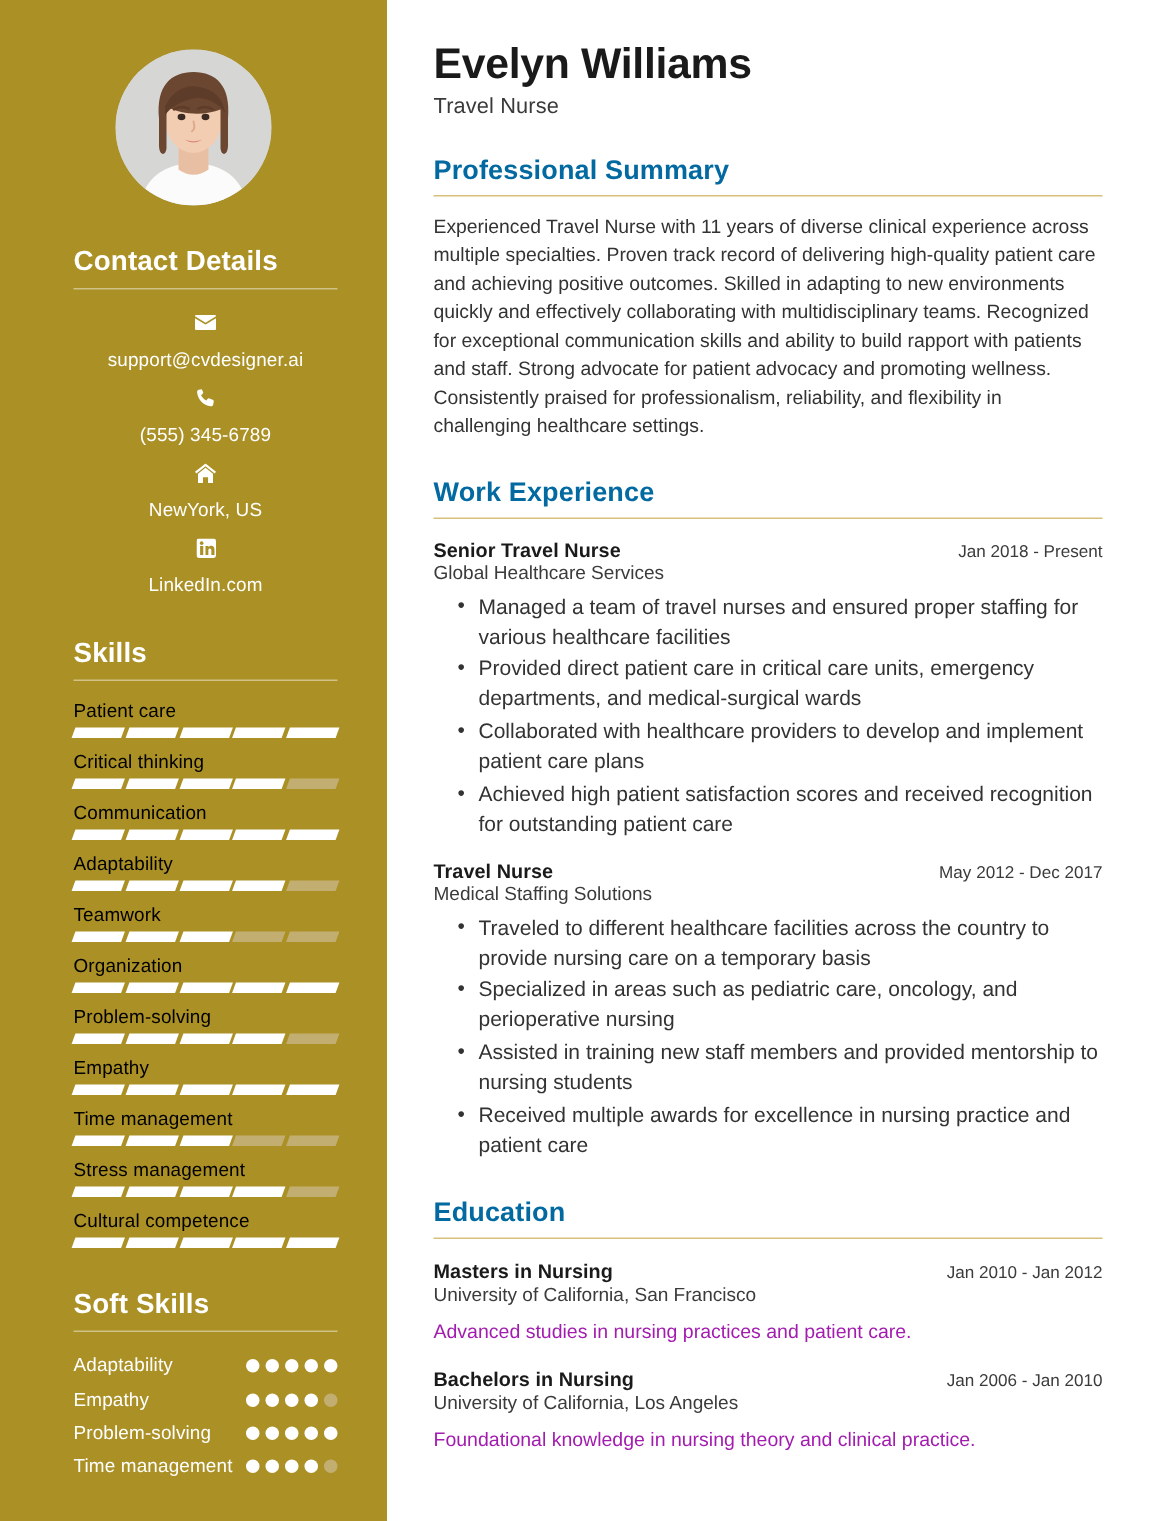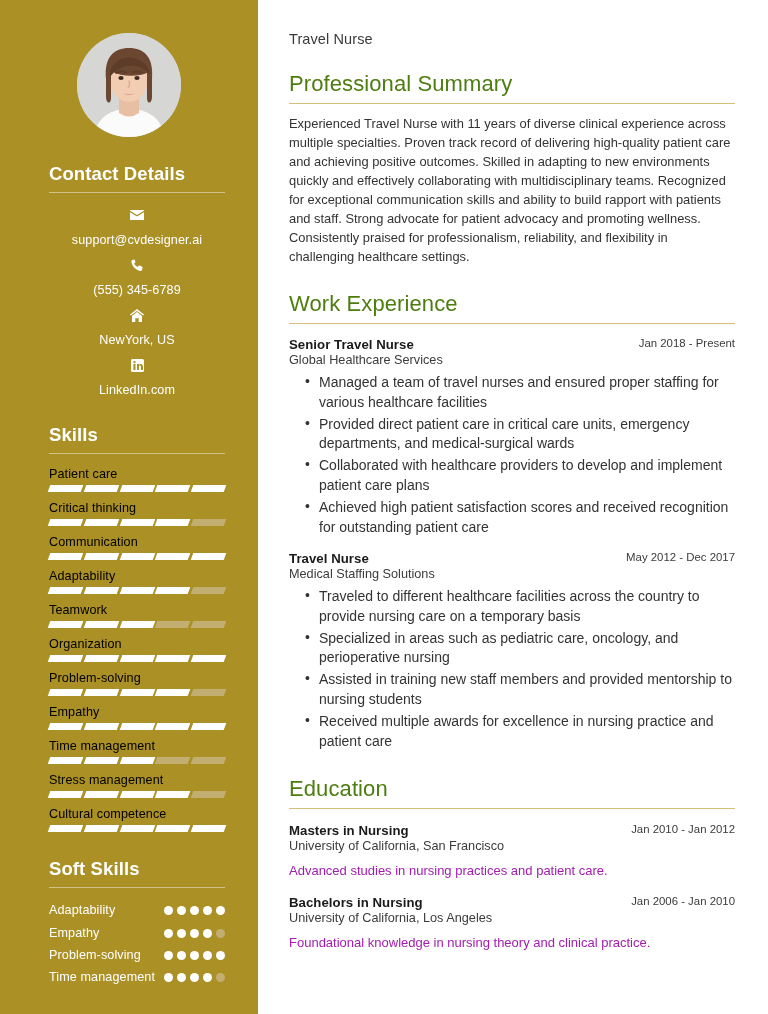--- a/index.html
+++ b/index.html
@@ -170,43 +170,43 @@
   }
   .role {
     font-size: 14.5px;
     color: #3a3a3a;
     margin-top: 3px;
     letter-spacing: 0.1px;
   }
 
   .section { margin-top: 24px; }
   .section-title {
-    font-size: 22px;
-    font-weight: normal;
-    color: #4d7c0f;
+    font-size: 18px;
+    font-weight: bold;
+    color: #0369a1;
     letter-spacing: 0.1px;
   }
   .section-rule {
     height: 1px;
     background: #d8c07a;
     margin-top: 6px;
   }
 
   .summary-text {
     font-size: 12.9px;
     color: #333333;
     line-height: 1.47;
     margin-top: 11px;
     text-align: left;
   }
 
   .entry { margin-top: 13px; }
   .entry-head {
     display: flex;
-    align-items: flex-start;
+    align-items: flex-end;
     justify-content: space-between;
     gap: 12px;
   }
   .entry-title {
     font-size: 13.2px;
     font-weight: bold;
     color: #1a1a1a;
     letter-spacing: 0.05px;
   }
   .entry-date {
@@ -498,20 +498,21 @@
       <div class="lang-wrap" id="lang-wrap">
           <span class="lang-tag">English</span>
           <span class="lang-tag">Spanish</span>
         </div>
 
     </div>
   </aside>
 
   <main class="main">
 
+    <div class="name">Evelyn Williams</div>
     <div class="role">Travel Nurse</div>
 
     <section class="section">
       <div class="section-title">Professional Summary</div>
       <div class="section-rule"></div>
       <p class="summary-text">Experienced Travel Nurse with 11 years of diverse clinical experience across multiple specialties. Proven track record of delivering high-quality patient care and achieving positive outcomes. Skilled in adapting to new environments quickly and effectively collaborating with multidisciplinary teams. Recognized for exceptional communication skills and ability to build rapport with patients and staff. Strong advocate for patient advocacy and promoting wellness. Consistently praised for professionalism, reliability, and flexibility in challenging healthcare settings.</p>
     </section>
 
     <section class="section">
       <div class="section-title">Work Experience</div>

